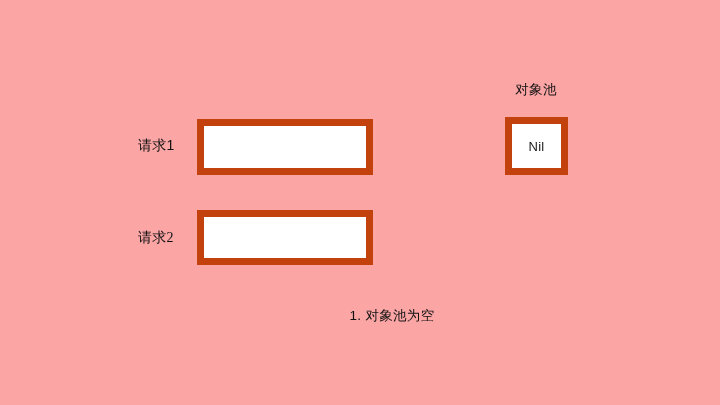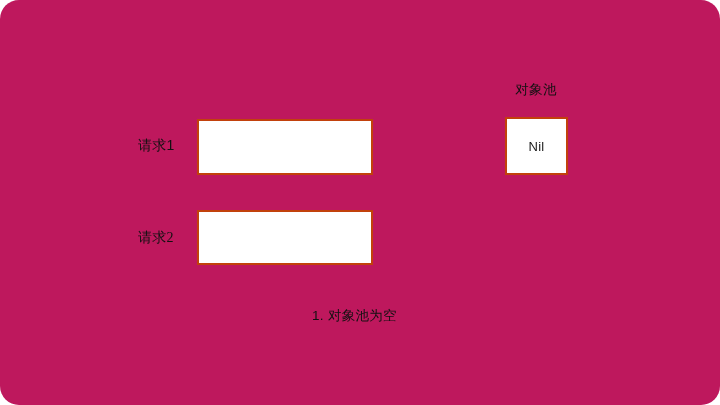--- a/index.html
+++ b/index.html
@@ -12,34 +12,33 @@
   body {
     font-family: "Liberation Sans", "DejaVu Sans", sans-serif;
     color: #1a1a1a;
     -webkit-font-smoothing: antialiased;
   }
 
   #canvas {
     position: relative;
     width: 720px;
     height: 405px;
-    background: #be185d;
+    background: #fca5a5;
     overflow: hidden;
-    border-radius: 19px;
   }
 
   
   .node {
     position: absolute;
     box-sizing: border-box;
   }
 
   
   .rect {
-    border: 2px solid #c2410c;
+    border: 7px solid #c2410c;
     background: #ffffff;
     display: flex;
     align-items: center;
     justify-content: center;
   }
 
   .rect-label {
     font-size: 13px;
     line-height: 1;
     color: #1a1a1a;
@@ -71,20 +70,21 @@
   }
 
   
   .caption {
     position: absolute;
     font-size: 13.5px;
     line-height: 1;
     color: #111111;
     white-space: nowrap;
     letter-spacing: 0.3px;
+    text-align: center;
     user-select: none;
   }
 </style>
 </head>
 <body>
 
 <div id="canvas">
 
   <div class="pool-heading node" style="left:496px; top:83px; width:80px;">对象池</div>
 

